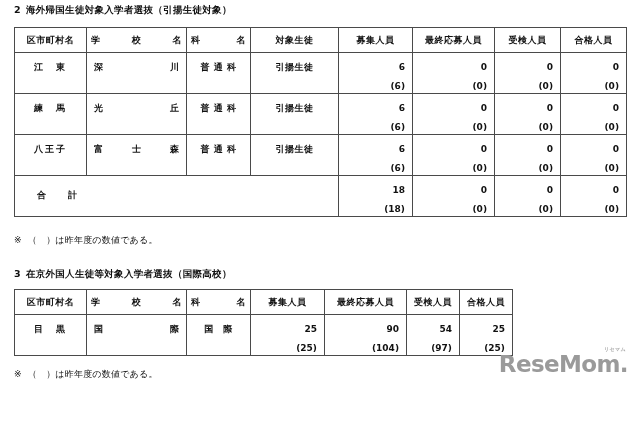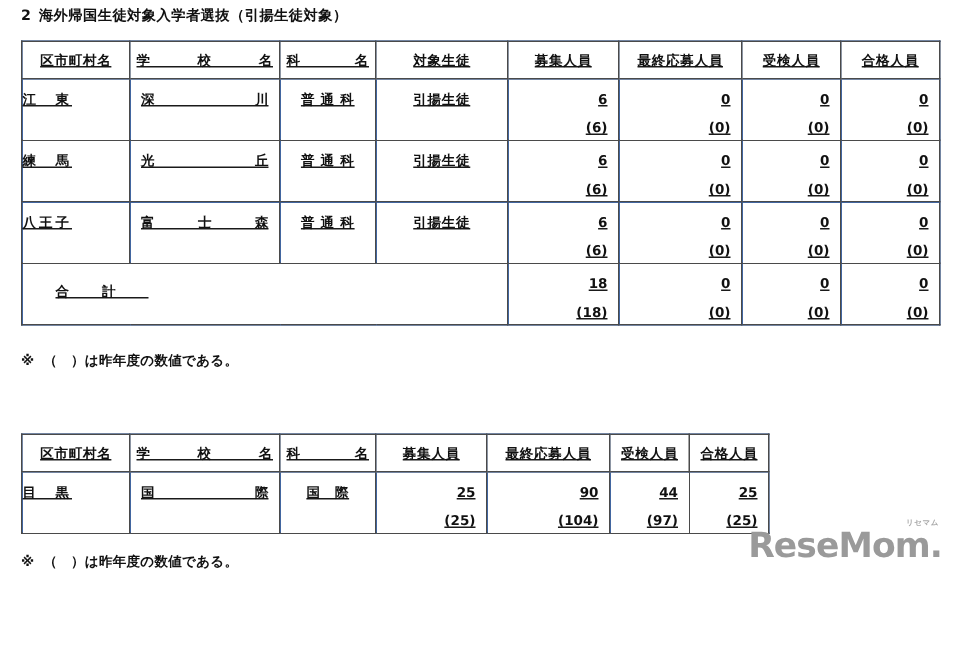--- a/index.html
+++ b/index.html
@@ -36,22 +36,21 @@
   }
   .section-title .num {
     margin-right: 5px;
   }
 
   
   table.doc-table {
     position: absolute;
     border-collapse: collapse;
     table-layout: fixed;
-    background: #3b82f6;
-    text-decoration: underline;
+    background: #4d7c0f;
   }
   table.doc-table td,
   table.doc-table th {
     border: 1px solid #4a4a4a;
     font-size: 9px;
     font-weight: bold;
     color: #111;
     padding: 0;
     vertical-align: top;
     background: #fff;
@@ -72,20 +71,21 @@
     padding: 0 4px !important;
   }
 
   
   .cell {
     height: 40px;
     position: relative;
   }
 
   .c-center {
+    text-align: center;
     letter-spacing: 2px;
   }
   .c-center-nolsp {
     text-align: center;
     letter-spacing: 0.5px;
   }
   .c-spread {
     text-align: justify;
     text-align-last: justify;
     padding: 0 7px !important;
@@ -116,21 +116,21 @@
   .total-label .line1 {
     padding-top: 14px;
     letter-spacing: 22px;
     padding-left: 22px;
   }
 
   
   .note {
     position: absolute;
     font-size: 9px;
-    font-weight: bold;
+    font-weight: normal;
     color: #111;
     white-space: nowrap;
     letter-spacing: 0.2px;
   }
   .note .mark {
     margin-right: 6px;
   }
 
   
   .logo {
@@ -302,20 +302,23 @@
             <span class="line2">(0)</span>
           </td>
       </tr>
     </tbody>
   </table>
 
   <div class="note" style="left:14px; top:234px;">
     <span class="mark">※</span><span>（　）は昨年度の数値である。</span>
   </div>
 
+  <div class="section-title" style="left:14px; top:268px;">
+    <span class="num">3</span><span>在京外国人生徒等対象入学者選抜（国際高校）</span>
+  </div>
 
   <table class="doc-table" style="left:14px; top:289px; width:498px;">
     <colgroup>
       <col style="width:72px">
       <col style="width:100px">
       <col style="width:64px">
       <col style="width:74px">
       <col style="width:82px">
       <col style="width:53px">
       <col style="width:53px">
@@ -344,21 +347,21 @@
           </td>
         <td class="cell num-cell">
             <span class="line1">25</span>
             <span class="line2">(25)</span>
           </td>
         <td class="cell num-cell">
             <span class="line1">90</span>
             <span class="line2">(104)</span>
           </td>
         <td class="cell num-cell">
-            <span class="line1">44</span>
+            <span class="line1">54</span>
             <span class="line2">(97)</span>
           </td>
         <td class="cell num-cell">
             <span class="line1">25</span>
             <span class="line2">(25)</span>
           </td>
       </tr>
     </tbody>
   </table>
 

